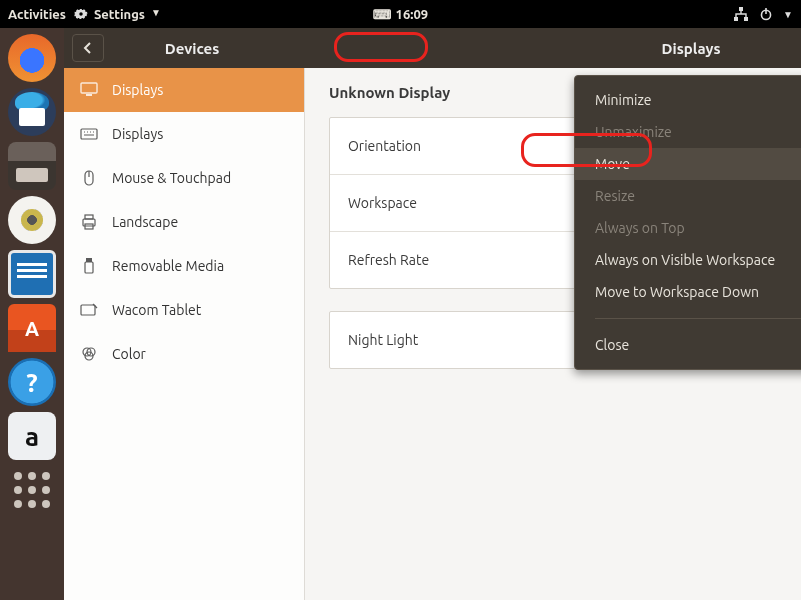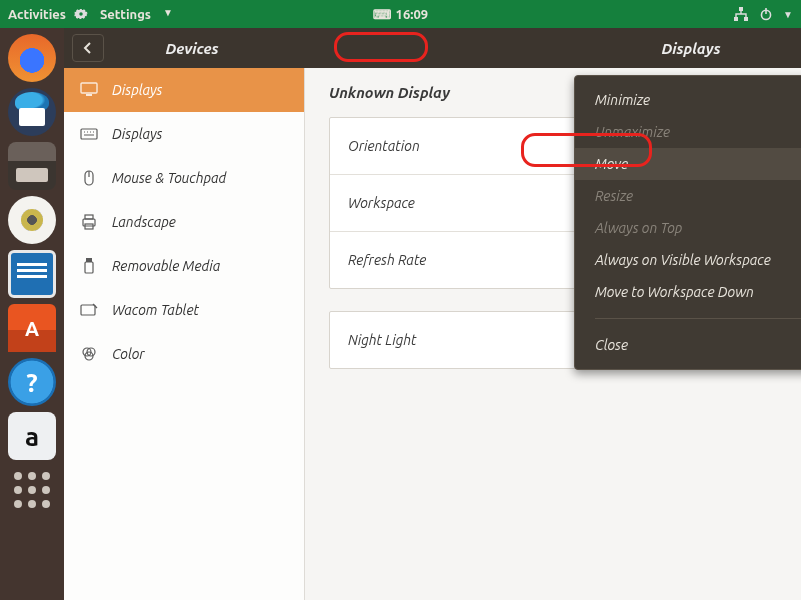--- a/index.html
+++ b/index.html
@@ -1,22 +1,22 @@
 <!DOCTYPE html>
 <html><head>
   <meta charset="utf-8">
   <style>
     * { margin: 0; padding: 0; box-sizing: border-box; font-family: "Ubuntu", "Segoe UI", sans-serif; }
     body { background: #4c4337; width: 801px; height: 600px; overflow: hidden; position: relative; }
 
     
-    .topbar { height: 28px; background: #15803d; display: flex; align-items: center; padding: 0 8px; color: #e8e4dc; font-size: 13px; font-weight: bold; position: relative; }
+    .topbar { height: 28px; background: #000000; display: flex; align-items: center; padding: 0 8px; color: #e8e4dc; font-size: 13px; font-weight: bold; position: relative; }
     .topbar-left { display: flex; align-items: center; gap: 8px; }
     .topbar .activities { font-weight: bold; cursor: pointer; }
-    .topbar .settings-menu { display: flex; align-items: flex-start; gap: 12px; cursor: pointer; }
+    .topbar .settings-menu { display: flex; align-items: flex-start; gap: 6px; cursor: pointer; }
     .topbar .caret { font-size: 10px; }
     .topbar .time { position: absolute; left: 50%; transform: translateX(-50%); display: flex; align-items: center; gap: 6px; font-weight: bold; }
     .topbar .right-icons { position: absolute; right: 8px; display: flex; align-items: center; gap: 10px; }
     .topbar .icon { display: inline-flex; }
     .gear-icon { width: 14px; height: 14px; }
 
     
     .dock { position: absolute; left: 0; top: 28px; bottom: 0; width: 64px; background: #44352f; display: flex; flex-direction: column; align-items: center; padding-top: 6px; gap: 6px; }
     .dock-item { width: 48px; height: 48px; border-radius: 6px; display: flex; align-items: center; justify-content: center; cursor: pointer; }
     .firefox { background: radial-gradient(circle at 50% 55%, #3a75ff 0 34%, transparent 35%), linear-gradient(#e8682a, #f09233); border-radius: 50%; }
@@ -30,21 +30,21 @@
     .docs { background: #1f6fb3; border-radius: 6px; border: 3px solid #e8e8e8; position: relative; }
     .docs::after { content:""; position:absolute; left:6px; right:6px; top:10px; height:3px; background:#fff; box-shadow: 0 6px 0 #fff, 0 12px 0 #fff; }
     .software { background: #e95521; border-radius: 6px; position: relative; }
     .software::after { content:"A"; position:absolute; left:0; right:0; top:0; bottom:0; display:flex; align-items:center; justify-content:center; color:#fff; font-weight:bold; font-size:20px; background: linear-gradient(transparent 0 55%, #c2411a 55%); }
     .help { background: radial-gradient(circle,#3aa0e6 0 62%, #1a6fb4 64%); border-radius:50%; display:flex; align-items:center; justify-content:center; color:#fff; font-size:26px; font-weight:bold; }
     .amazon { background: #eef0f2; border-radius:8px; display:flex; align-items:center; justify-content:center; color:#111; font-size:26px; font-weight:bold; }
     .apps-grid { display:grid; grid-template-columns: repeat(3, 8px); grid-auto-rows: 8px; gap:6px; }
     .apps-grid span { background:#ccc5bd; border-radius:50%; }
 
     
-    .window-area { position: absolute; left: 64px; right: 0; top: 28px; bottom: 0; background: #c4b5fd; font-style: italic; }
+    .window-area { position: absolute; left: 64px; right: 0; top: 28px; bottom: 0; background: #c4b5fd; }
 
     
     .settings-header { height: 40px; background: #3c352e; display: flex; align-items: center; color: #eee; font-size: 15px; font-weight: bold; }
     .settings-header .back-btn { width: 32px; height: 28px; margin-left: 8px; border: 1px solid #5a5248; border-radius: 4px; display:flex; align-items:center; justify-content:center; color:#ddd; cursor:pointer; background:#3c352e; }
     .settings-header .left-title { flex: 0 0 176px; text-align: center; }
     .settings-header .center-space { flex: 1; position: relative; }
     .settings-header .right-title { flex: 0 0 220px; text-align: center; }
 
     
     .red-box { position: absolute; border: 3px solid #e8231e; border-radius: 14px; pointer-events: none; }

